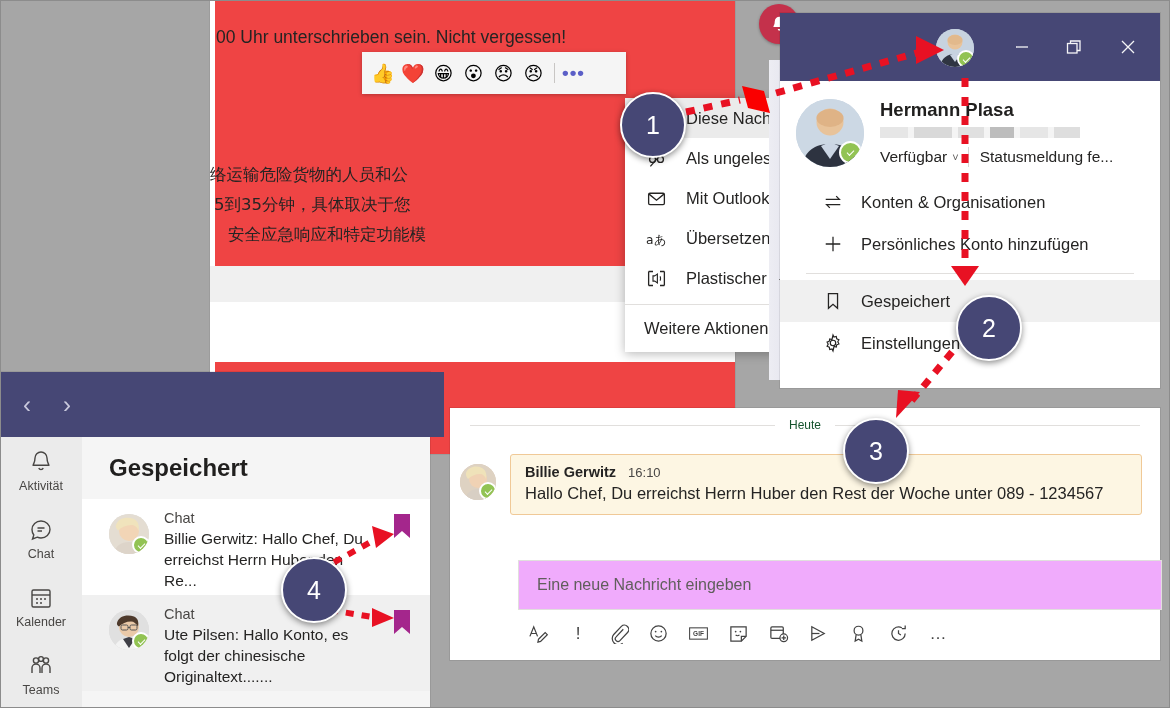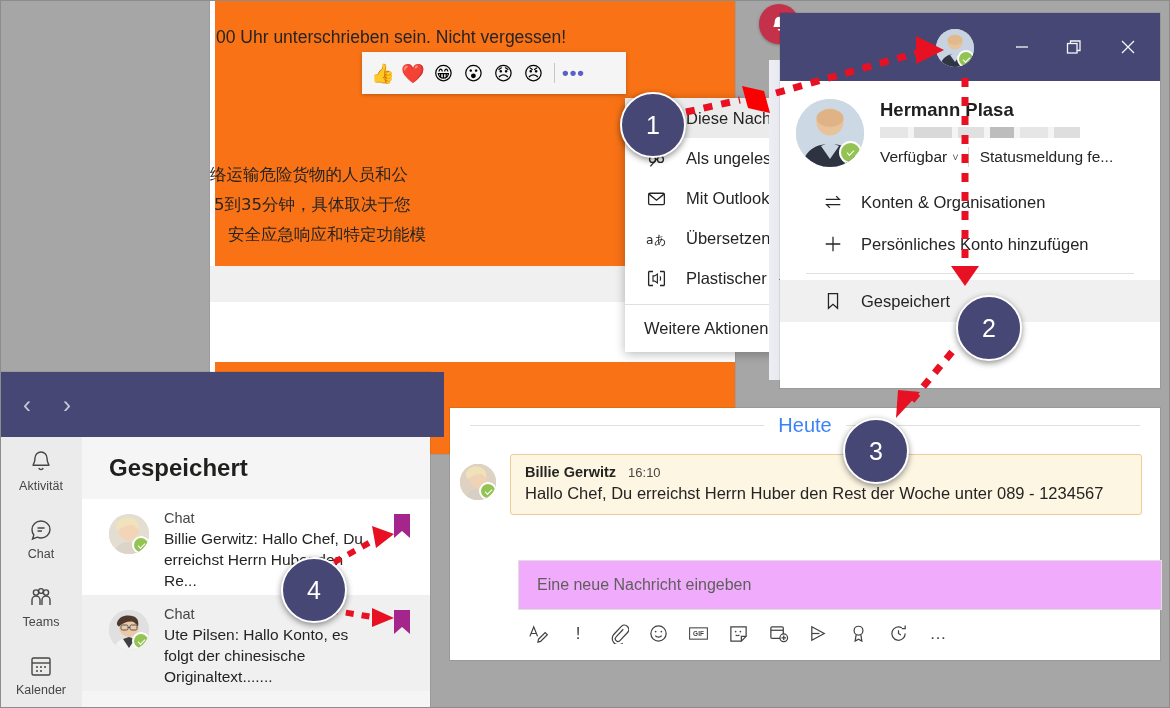--- a/index.html
+++ b/index.html
@@ -5,21 +5,21 @@
   html,body{margin:0;padding:0;}
   body{
     width:1170px;height:708px;overflow:hidden;
     background:#a6a6a6;
     font-family:"Liberation Sans","DejaVu Sans",sans-serif;
     position:relative;
   }
   .panel{position:absolute;background:#fff;}
 
   
-  #msgWindow{left:210px;top:0;width:525px;height:454px;background:#f97316;
+  #msgWindow{left:210px;top:0;width:525px;height:454px;background:#ef4444;
      box-shadow:0 0 0 1px rgba(0,0,0,.06);}
   #msgWindow .leftEdge{position:absolute;left:0;top:0;width:5px;height:100%;background:#fff;}
   .msg-line{position:absolute;left:6px;top:27px;font-size:17.5px;color:#252423;white-space:nowrap;}
   .cn-block{position:absolute;left:0px;top:160px;width:320px;font-size:16.5px;color:#252423;
      line-height:30px;font-family:"DejaVu Sans",sans-serif;white-space:nowrap;overflow:hidden;}
   .cn-block div{height:30px;}
   .cn1{padding-left:0px;}
   .cn2{padding-left:4px;}
   .cn3{padding-left:18px;}
   #greyStrip{position:absolute;left:0;top:266px;width:525px;height:36px;background:#f0f0f0;}
@@ -91,21 +91,21 @@
   #peek{position:absolute;left:769px;top:60px;width:22px;height:320px;
      background:linear-gradient(90deg,#ededf3,#e4e4ee);}
   #peekTxt1{position:absolute;left:781px;top:245px;font-size:15px;color:#5b5fc7;}
   #peekTxt2{position:absolute;left:779px;top:273px;font-size:15px;color:#605e5c;}
 
   
   #chatWindow{left:450px;top:408px;width:710px;height:252px;background:#fff;
      box-shadow:0 0 0 1px rgba(0,0,0,.08);}
   #dayDivider{position:relative;height:34px;display:flex;align-items:center;}
   #dayDivider .ln{flex:1;height:1px;background:#e1dfdd;}
-  #dayDivider .lbl{font-size:20px;color:#3b82f6;padding:0 14px;}
+  #dayDivider .lbl{font-size:12px;color:#14532d;padding:0 14px;}
   #dayDivider .ln.left{margin-left:20px;}
   #dayDivider .ln.right{margin-right:20px;}
   #msgRow{display:flex;gap:14px;padding:12px 0 0 10px;}
   #msgAvatar{width:36px;height:36px;border-radius:50%;overflow:hidden;position:relative;
      background:#d9c9b8;flex:0 0 36px;margin-top:10px;}
   #msgBubble{flex:1;margin-right:18px;background:#fdf6e3;border:1px solid #f0c997;
      border-radius:3px;padding:9px 14px 11px 14px;}
   #msgHead{display:flex;align-items:baseline;gap:12px;margin-bottom:4px;}
   #msgAuthor{font-size:14.5px;font-weight:bold;color:#252423;}
   #msgTime{font-size:13px;color:#484644;}
@@ -329,20 +329,29 @@
     </div>
     <div id="profDiv"></div>
     <div class="prof-item hl">
       <span class="prof-icn">
         <svg viewBox="0 0 22 22" fill="none" stroke="#252423" stroke-width="1.4">
           <path d="M6 3h10v16l-5-4.3-5 4.3z"></path>
           </svg>
       </span>
       <span>Gespeichert</span>
     </div>
+    <div class="prof-item">
+      <span class="prof-icn">
+        <svg viewBox="0 0 22 22" fill="none" stroke="#252423" stroke-width="1.3">
+          <circle cx="11" cy="11" r="3"></circle>
+          <path d="M11 2.2l1.1 2.3 2.5-.6.5 2.5 2.4 1-1.2 2.3 1.2 2.3-2.4 1-.5 2.5-2.5-.6L11 19.8l-1.1-2.3-2.5.6-.5-2.5-2.4-1L5.7 12.3 4.5 10l2.4-1 .5-2.5 2.5.6z"></path>
+          </svg>
+      </span>
+      <span>Einstellungen</span>
+    </div>
   </div>
 </div>
 
 <div class="panel" id="chatWindow">
   <div id="dayDivider">
     <div class="ln left"></div>
     <div class="lbl">Heute</div>
     <div class="ln right"></div>
   </div>
 
@@ -455,39 +464,39 @@
     </div>
     <div class="rail-item">
       <svg viewBox="0 0 26 26" fill="none" stroke="#484644" stroke-width="1.4">
         <path d="M22 12.5c0 4.7-4 8.5-9 8.5-1.3 0-2.6-.3-3.7-.8L4.5 22l1.3-4C4.6 16.5 4 14.6 4 12.5 4 7.8 8 4 13 4s9 3.8 9 8.5z"></path>
         <path d="M9.5 11h7M9.5 14h4.5"></path>
         </svg>
       <span class="rl">Chat</span>
     </div>
     <div class="rail-item">
       <svg viewBox="0 0 26 26" fill="none" stroke="#484644" stroke-width="1.4">
-        <circle cx="8" cy="7.5" r="2.6"></circle>
-          <circle cx="13" cy="6" r="2.4"></circle>
-          <circle cx="18" cy="7.5" r="2.6"></circle>
-        <path d="M4 20v-5a4 4 0 014-4 4 4 0 014 4v5"></path>
-        <path d="M14 20v-5a4 4 0 014-4 4 4 0 014 4v5"></path>
-        </svg>
-      <span class="rl">Teams</span>
-    </div>
-    <div class="rail-item">
-      <svg viewBox="0 0 26 26" fill="none" stroke="#484644" stroke-width="1.4">
         <rect x="4" y="5" width="18" height="17" rx="1.5"></rect>
           <path d="M4 10h18"></path>
         <circle cx="9" cy="14" r="1" fill="#484644" stroke="none"></circle>
           <circle cx="13" cy="14" r="1" fill="#484644" stroke="none"></circle>
         <circle cx="17" cy="14" r="1" fill="#484644" stroke="none"></circle>
         <circle cx="9" cy="18" r="1" fill="#484644" stroke="none"></circle>
           <circle cx="13" cy="18" r="1" fill="#484644" stroke="none"></circle>
         </svg>
       <span class="rl">Kalender</span>
+    </div>
+    <div class="rail-item">
+      <svg viewBox="0 0 26 26" fill="none" stroke="#484644" stroke-width="1.4">
+        <circle cx="8" cy="7.5" r="2.6"></circle>
+          <circle cx="13" cy="6" r="2.4"></circle>
+          <circle cx="18" cy="7.5" r="2.6"></circle>
+        <path d="M4 20v-5a4 4 0 014-4 4 4 0 014 4v5"></path>
+        <path d="M14 20v-5a4 4 0 014-4 4 4 0 014 4v5"></path>
+        </svg>
+      <span class="rl">Teams</span>
     </div>
   </div>
 
   <div id="savedMain">
     <div id="savedHeader">Gespeichert</div>
 
     <div class="saved-row white">
       <div class="sv-avatar">
         <svg viewBox="0 0 40 40" width="40" height="40">
           <rect width="40" height="40" fill="#e4ddd2"></rect>

